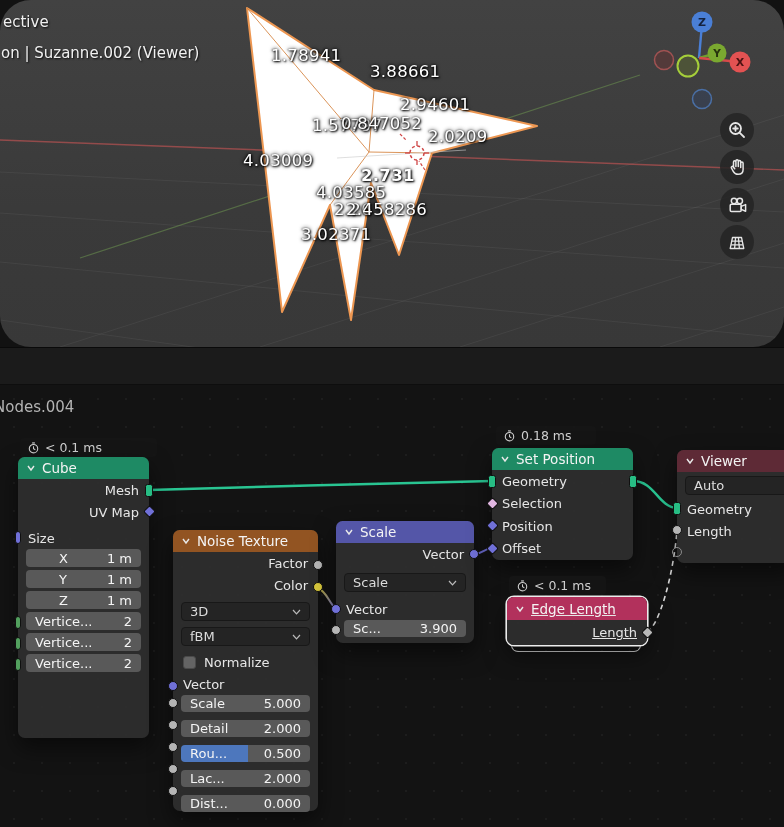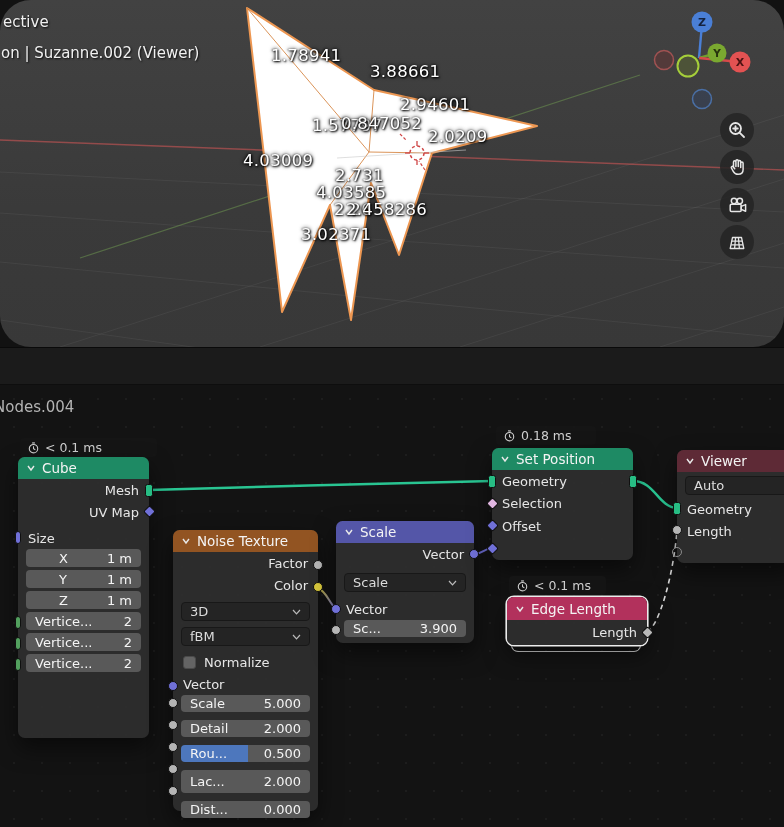--- a/index.html
+++ b/index.html
@@ -56,21 +56,21 @@
     padding:0 8px;font-size:13px;color:#dcdcdc;cursor:pointer;}
   .checkbox{width:13px;height:13px;background:#646464;border-radius:3px;
     border:1px solid #4a4a4a;margin-right:8px;cursor:pointer;}
   .timer{position:absolute;height:19px;background:rgba(22,22,22,.92);border-radius:4px;
     display:flex;align-items:center;gap:6px;padding:0 8px;font-size:12.5px;color:#d0d0d0;white-space:nowrap;}
   .sock{position:absolute;cursor:crosshair;}
   .sq{width:8px;height:13px;border-radius:2.5px;border:1px solid #101010;background:#27bd84;}
   .bar{width:6px;height:13px;border-radius:3px;border:1px solid #101010;}
   .circ{width:10px;height:10px;border-radius:50%;border:1px solid #101010;}
   .dia{width:9px;height:9px;transform:rotate(45deg);border:1px solid #101010;border-radius:2px;}
-  .selected{box-shadow:0 0 0 1.6px #ececec,0 10px 22px rgba(0,0,0,.5);}
+  .selected{box-shadow:0 0 0 1.6px #ececec,0 10px 22px rgba(0,0,0,.5);text-decoration:underline;}
   #ghost-rim{position:absolute;left:511px;top:260px;width:130px;height:7px;
     border:1.5px solid #d8d8d8;border-top:none;border-radius:0 0 8px 8px;}
 </style>
 </head>
 <body>
 
 <div id="stage">
 
   <div id="viewport">
     <svg width="784" height="347" viewBox="0 0 784 347">
@@ -114,21 +114,21 @@
     <div class="vp-label" style="left:3px;top:13px">ective</div>
     <div class="vp-label" style="left:1px;top:44px">on | Suzanne.002 (Viewer)</div>
     <div id="edge-labels">
         <div class="edge-label" style="left: 271px; top: 46px;">1.78941</div>
         <div class="edge-label" style="left: 370px; top: 62px;">3.88661</div>
         <div class="edge-label" style="left: 400px; top: 95px;">2.94601</div>
         <div class="edge-label" style="left: 312px; top: 116px;">1.57797</div>
         <div class="edge-label" style="left: 341px; top: 114px;">0.847052</div>
         <div class="edge-label" style="left: 428px; top: 127px;">2.0209</div>
         <div class="edge-label" style="left: 243px; top: 151px;">4.03009</div>
-        <div class="edge-label" style="left: 335px; top: 166px;">2.731</div>
+        <div class="edge-label" style="left: 361px; top: 166px; font-weight: bold;">2.731</div>
         <div class="edge-label" style="left: 316px; top: 183px;">4.03585</div>
         <div class="edge-label" style="left: 334px; top: 200px;">2.26</div>
         <div class="edge-label" style="left: 346px; top: 200px;">2.458286</div>
         <div class="edge-label" style="left: 301px; top: 225px;">3.02371</div>
       </div>
 
     
     <svg style="position:absolute;left:650px;top:5px" width="104" height="112" viewBox="0 0 104 112">
       <line x1="49" y1="53" x2="52" y2="19" stroke="#4a7fd6" stroke-width="2.4"></line>
       <line x1="49" y1="53" x2="67" y2="48" stroke="#6f9d2f" stroke-width="2.4"></line>
@@ -335,21 +335,21 @@
       <div class="fieldbtn" style="height:17px">
           <span>Detail</span>
           <span>2.000</span>
         </div>
       <div style="height:5px"></div>
       <div class="fieldbtn slider-blue" style="height:17px">
           <span>Rou...</span>
           <span>0.500</span>
         </div>
       <div style="height:5px"></div>
-      <div class="fieldbtn" style="height:23px">
+      <div class="fieldbtn" style="height:17px">
           <span>Lac...</span>
           <span>2.000</span>
         </div>
       <div style="height:5px"></div>
       <div class="fieldbtn" style="height:17px">
           <span>Dist...</span>
           <span>0.000</span>
         </div>
       <div class="sock circ" style="right:-5px;top:30px;background:#b5b5b5"></div>
       <div class="sock circ" style="right:-5px;top:52px;background:#d6c63c"></div>
@@ -406,20 +406,23 @@
           </svg>
         <span>Set Position</span>
       </div>
       <div class="row" style="height:22.5px">
           <span>Geometry</span>
         </div>
       <div class="row" style="height:22.5px">
           <span>Selection</span>
         </div>
       <div class="row" style="height:22.5px">
+          <span>Position</span>
+        </div>
+      <div class="row" style="height:22.5px">
           <span>Offset</span>
         </div>
       <div class="sock sq" style="left:-4px;top:27px"></div>
       <div class="sock sq" style="right:-4px;top:27px"></div>
       <div class="sock dia" style="left:-4.5px;top:51px;background:#e2b7e2"></div>
       <div class="sock dia" style="left:-4.5px;top:73px;background:#7070d8"></div>
       <div class="sock dia" style="left:-4.5px;top:96px;background:#7070d8"></div>
     </div>
 
     <div class="node" style="left:677px;top:65px;width:115px;height:113px;border-radius:7px 0 0 7px">

